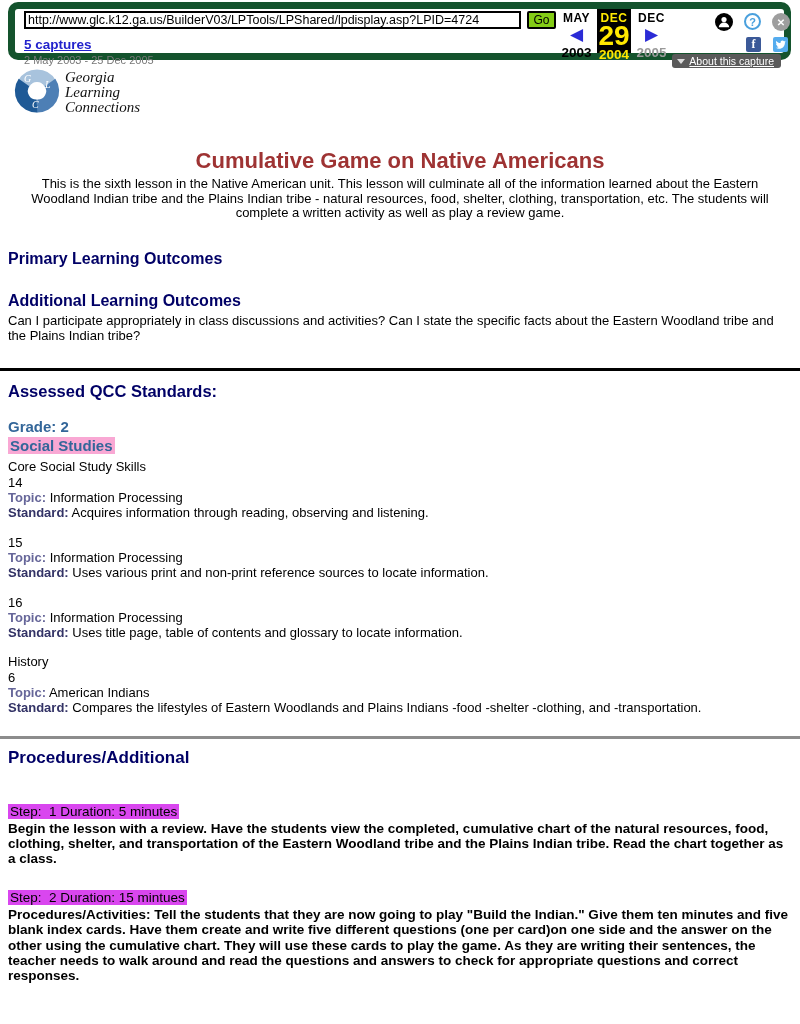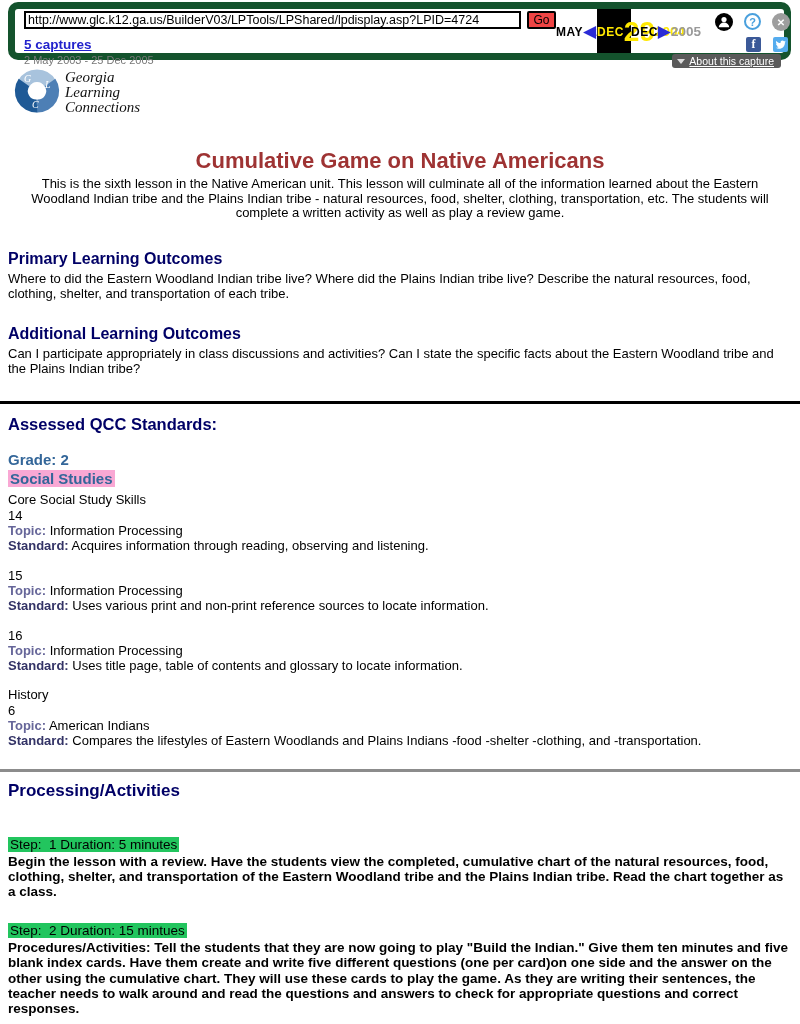--- a/index.html
+++ b/index.html
@@ -13,30 +13,30 @@
     position:absolute; left:8px; top:2px; width:783px; height:58px;
     background:#fff; border:7px solid #14532d; border-radius:10px; z-index:5;
   }
   .wb-url {
     position:absolute; left:9px; top:2px; width:497px; height:18px;
     border:2px solid #000; font-family:"Liberation Sans",sans-serif;
     font-size:12.5px; padding:0 2px; color:#000; background:#fff;
   }
   .wb-go {
     position:absolute; left:512px; top:2px; width:29px; height:18px;
-    border:2px solid #000; border-radius:2px; background:#ef4444;
+    border:2px solid #000; border-radius:2px; background:#84cc16;
     font-size:12px; line-height:13px; text-align:center; cursor:pointer;
   }
   .wb-captures {
     position:absolute; left:9px; top:28px; font-size:13.5px; font-weight:bold;
     color:#2222cc; text-decoration:underline; cursor:pointer;
   }
   .wb-range { position:absolute; left:9px; top:45px; font-size:11px; color:#777; }
   .wb-nav { position:absolute; left:541px; top:0; width:118px; height:100%; display:flex; }
-  .wb-col { width:41px; display:flex; flex-direction:row; align-items:center; justify-content:space-between; padding:2px 0 1px 0; }
+  .wb-col { width:41px; display:flex; flex-direction:column; align-items:center; justify-content:space-between; padding:2px 0 1px 0; }
   .wb-col.cur { width:34px; background:#000; color:#ffe800; }
   .wb-month { font-size:12px; font-weight:bold; letter-spacing:0.5px; }
   .wb-day { font-size:28px; font-weight:bold; line-height:22px; }
   .wb-arrow { font-size:17px; color:#2b2bd6; line-height:20px; cursor:pointer; }
   .wb-year { font-size:13.5px; font-weight:bold;text-align:center; }
   .wb-year.muted { color:#999; font-weight:bold; }
   .wb-icon { position:absolute; width:18px; height:18px; cursor:pointer; }
   .icon-circle { width:18px; height:18px; border-radius:50%; display:flex; align-items:center; justify-content:center; }
   .help-circle { width:17px; height:17px; border:2.5px solid #4aa0dd; color:#4aa0dd; font-weight:bold; font-size:11px; background:#fff; }
   .close-circle { width:18px; height:18px; background:#9e9e9e; color:#fff; font-weight:bold; font-size:10px; }
@@ -71,21 +71,21 @@
   .subject { display:inline-block; color:#336699; font-weight:bold; font-size:15px; background:#f9a8d4; padding:0 2px; margin-top:2px; }
   .strand { font-size:13px; margin-top:4px; }
   .std-num { font-size:13px; margin-top:1px; }
   .std-line { font-size:13px; line-height:15px; }
   .lbl-topic { color:#666699; font-weight:bold; }
   .lbl-standard { color:#333366; font-weight:bold; }
   .std-gap { height:14px; }
   .h-proc { margin-top:9px; font-size:17px; }
   .step { margin-top:22px; }
   .step.first { margin-top:34px; }
-  .step-head { display:inline-block; background:#22c55e; font-size:13.5px; white-space:pre-wrap; padding:0 2px; }
+  .step-head { display:inline-block; background:#d946ef; font-size:13.5px; white-space:pre-wrap; padding:0 2px; }
   .step-body { font-weight:bold; font-size:13.5px; line-height:15.2px; margin-top:1px; }
 </style>
 </head>
 <body>
 
 <div class="wb-toolbar">
   <input class="wb-url" type="text" value="http://www.glc.k12.ga.us/BuilderV03/LPTools/LPShared/lpdisplay.asp?LPID=4724" style="">
   <button class="wb-go">Go</button>
   <a class="wb-captures">5 captures</a>
   <div class="wb-range">2 May 2003 - 25 Dec 2005</div>
@@ -150,21 +150,20 @@
       <div>Learning</div>
       <div>Connections</div>
     </div>
   </div>
 
   <h1 class="page-title">Cumulative Game on Native Americans</h1>
   <p class="page-desc">This is the sixth lesson in the Native American unit. This lesson will culminate all of the information learned about the Eastern Woodland Indian tribe and the Plains Indian tribe - natural resources, food, shelter, clothing, transportation, etc. The students will complete a written activity as well as play a review game.</p>
 
 
   <h2 class="sec-head h-primary">Primary Learning Outcomes</h2>
-  <p class="body-text">Where to did the Eastern Woodland Indian tribe live? Where did the Plains Indian tribe live? Describe the natural resources, food, clothing, shelter, and transportation of each tribe.</p>
 
   <h2 class="sec-head h-additional">Additional Learning Outcomes</h2>
   <p class="body-text">Can I participate appropriately in class discussions and activities? Can I state the specific facts about the Eastern Woodland tribe and the Plains Indian tribe?</p>
 
   <hr class="hr-black">
 
   <h2 class="sec-head h-qcc">Assessed QCC Standards:</h2>
   <div class="grade">Grade: 2</div>
   <div><span class="subject">Social Studies</span></div>
   <div class="strand">Core Social Study Skills</div>
@@ -184,21 +183,21 @@
   <div class="std-line"><span class="lbl-standard">Standard:</span> <span>Uses title page, table of contents and glossary to locate information.</span></div>
   <div class="std-gap"></div>
 
   <div class="strand" style="margin-top:0;">History</div>
   <div class="std-num">6</div>
   <div class="std-line"><span class="lbl-topic">Topic:</span> <span>American Indians</span></div>
   <div class="std-line"><span class="lbl-standard">Standard:</span> <span>Compares the lifestyles of Eastern Woodlands and Plains Indians -food -shelter -clothing, and -transportation.</span></div>
 
   <hr class="hr-gray">
 
-  <h2 class="sec-head h-proc">Processing/Activities</h2>
+  <h2 class="sec-head h-proc">Procedures/Additional</h2>
 
   <div class="step first">
     <span class="step-head">Step:  1 Duration: 5 minutes</span>
     <div class="step-body">Begin the lesson with a review. Have the students view the completed, cumulative chart of the natural resources, food, clothing, shelter, and transportation of the Eastern Woodland tribe and the Plains Indian tribe. Read the chart together as a class.</div>
   </div>
 
   <div class="step">
     <span class="step-head">Step:  2 Duration: 15 mintues</span>
     <div class="step-body">Procedures/Activities: Tell the students that they are now going to play "Build the Indian." Give them ten minutes and five blank index cards. Have them create and write five different questions (one per card)on one side and the answer on the other using the cumulative chart. They will use these cards to play the game. As they are writing their sentences, the teacher needs to walk around and read the questions and answers to check for appropriate questions and correct responses.</div>
   </div>

